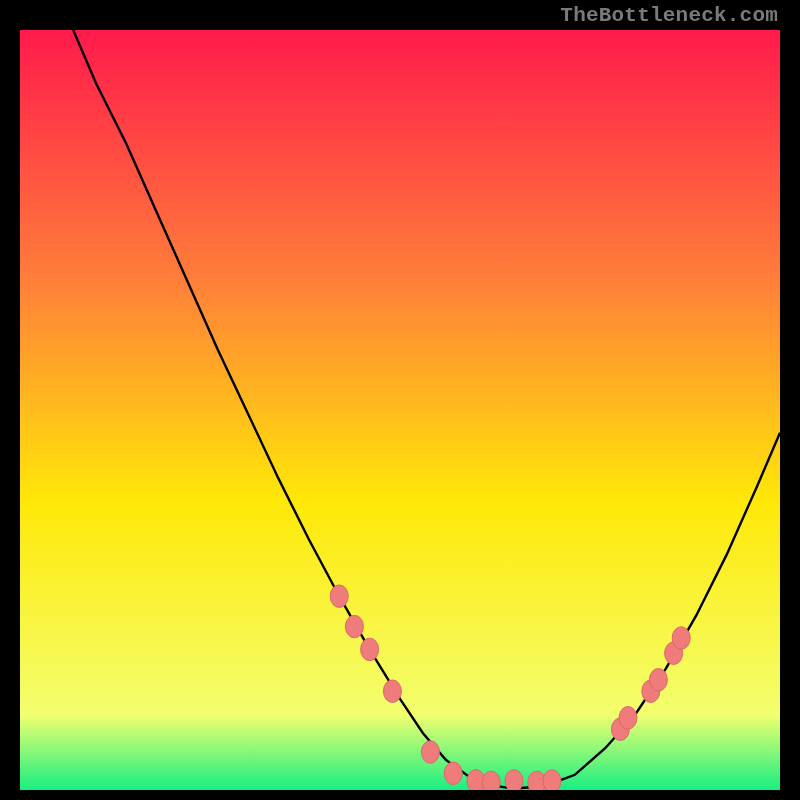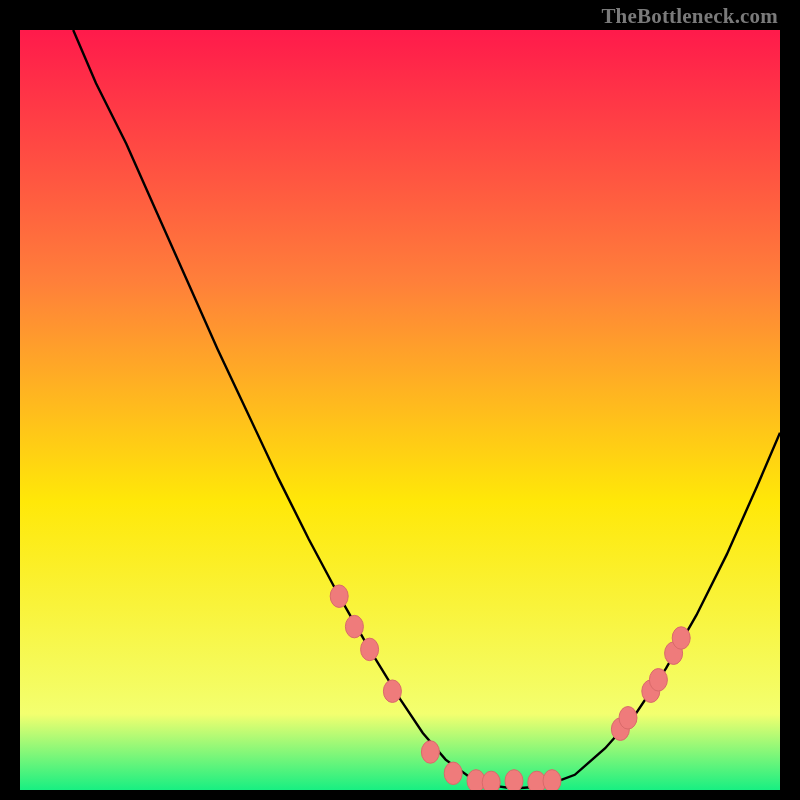--- a/index.html
+++ b/index.html
@@ -22,21 +22,21 @@
     position: absolute;
     left: 0;
     top: 0;
     width: 760px;
     height: 760px;
   }
   .watermark {
     position: absolute;
     top: 4px;
     right: 22px;
-    font-family: Liberation Serif, serif;
+    font-family: Liberation Mono, monospace;
     font-size: 21px;
     font-weight: 600;
     letter-spacing: 0.2px;
   }
   svg { display: block; }
 </style>
 </head>
 <body>
 
 <div class="watermark" style="color: rgb(122, 122, 122);">TheBottleneck.com</div>

